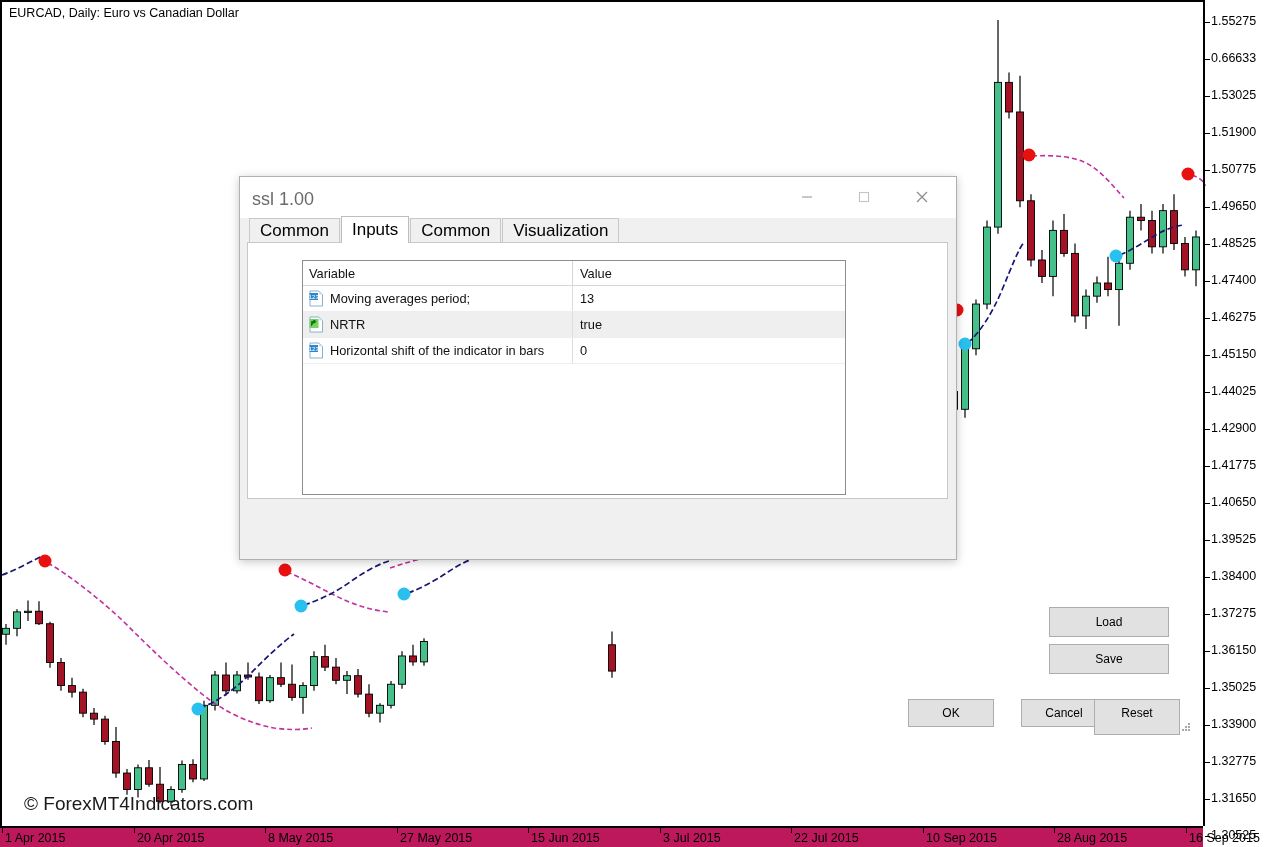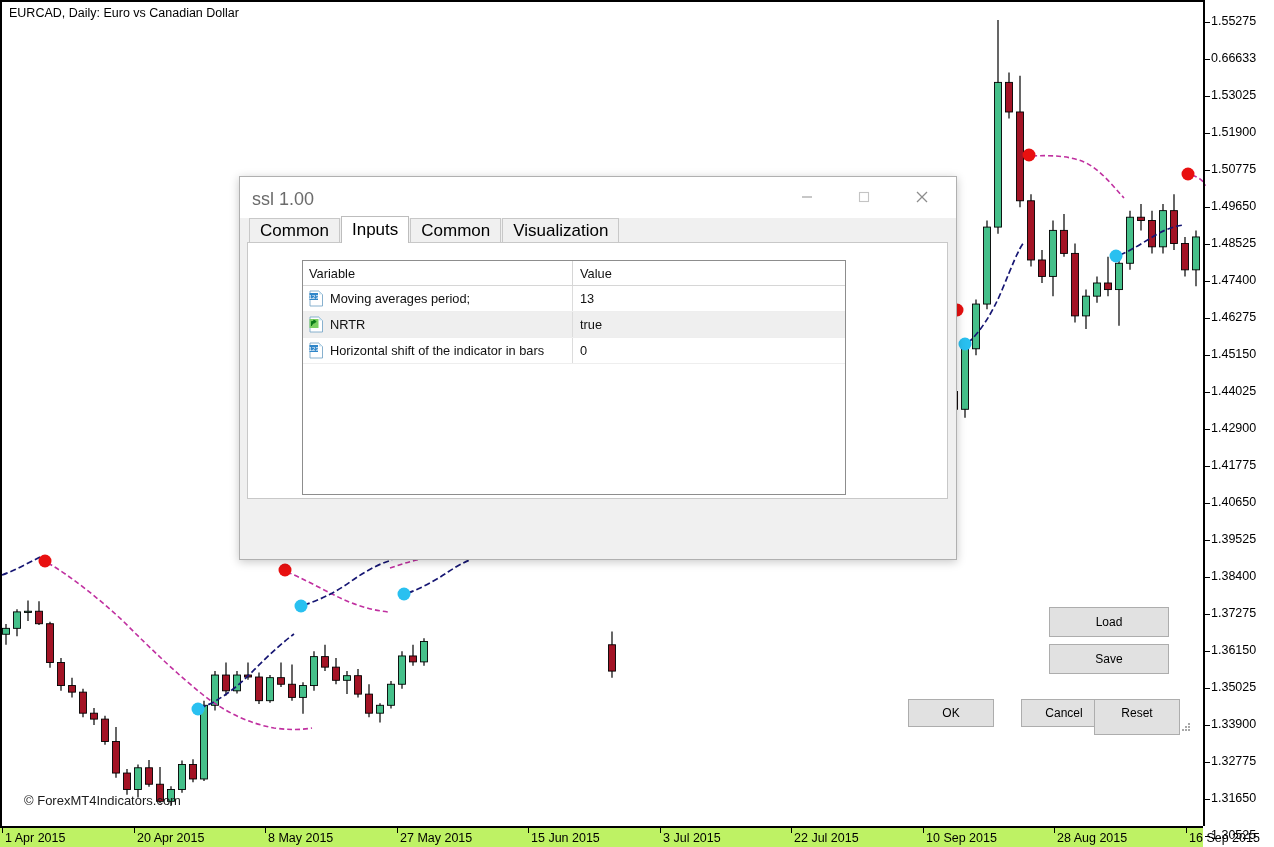--- a/index.html
+++ b/index.html
@@ -4,32 +4,32 @@
 <style>
   html,body{margin:0;padding:0;background:#fff;}
   body{width:1274px;height:847px;position:relative;overflow:hidden;
        font-family:"Liberation Sans", sans-serif;}
 
   
   #chart-root{position:absolute;left:0;top:0;width:1274px;height:847px;background:#ffffff;}
   #chart-plot{position:absolute;left:0;top:0;width:1203px;height:826px;
               border-left:2px solid #000;border-top:2px solid #000;box-sizing:border-box;background:#fff;}
   #chart-symbol-label{position:absolute;left:7px;top:4px;font-size:12.5px;color:#000;white-space:nowrap;}
-  #chart-watermark{position:absolute;left:22px;top:791px;font-size:13px;color:#1a1a1a;white-space:nowrap;}
+  #chart-watermark{position:absolute;left:22px;top:791px;font-size:19px;color:#1a1a1a;white-space:nowrap;}
 
   
   #price-axis{position:absolute;left:1203px;top:0;width:71px;height:826px;
               border-left:2px solid #000;box-sizing:border-box;}
   .price-tick{position:absolute;left:0;width:71px;height:1px;}
   .price-tick i{position:absolute;left:0;top:-0.5px;width:5px;height:1.6px;background:#000;}
   .price-tick span{position:absolute;left:6px;top:-8px;font-size:12.5px;color:#000;white-space:nowrap;}
 
   
   #time-axis{position:absolute;left:0;top:826px;width:1203px;height:21px;
-             border-top:2px solid #000;box-sizing:border-box;background:#bef264;}
+             border-top:2px solid #000;box-sizing:border-box;background:#be185d;}
   .time-tick{position:absolute;top:0;height:21px;}
   .time-tick i{position:absolute;left:0;top:0;width:1.4px;height:5px;background:#000;}
   .time-tick span{position:absolute;left:3px;top:3px;font-size:12.5px;color:#000;white-space:nowrap;}
 
   svg.layer{position:absolute;left:0;top:0;overflow:visible;}
 
   
   #dialog{position:absolute;left:239px;top:176px;width:716px;height:382px;
           background:#f0f0f0;border:1px solid #b0b0b0;
           box-shadow:0 2px 9px rgba(0,0,0,.22);}

